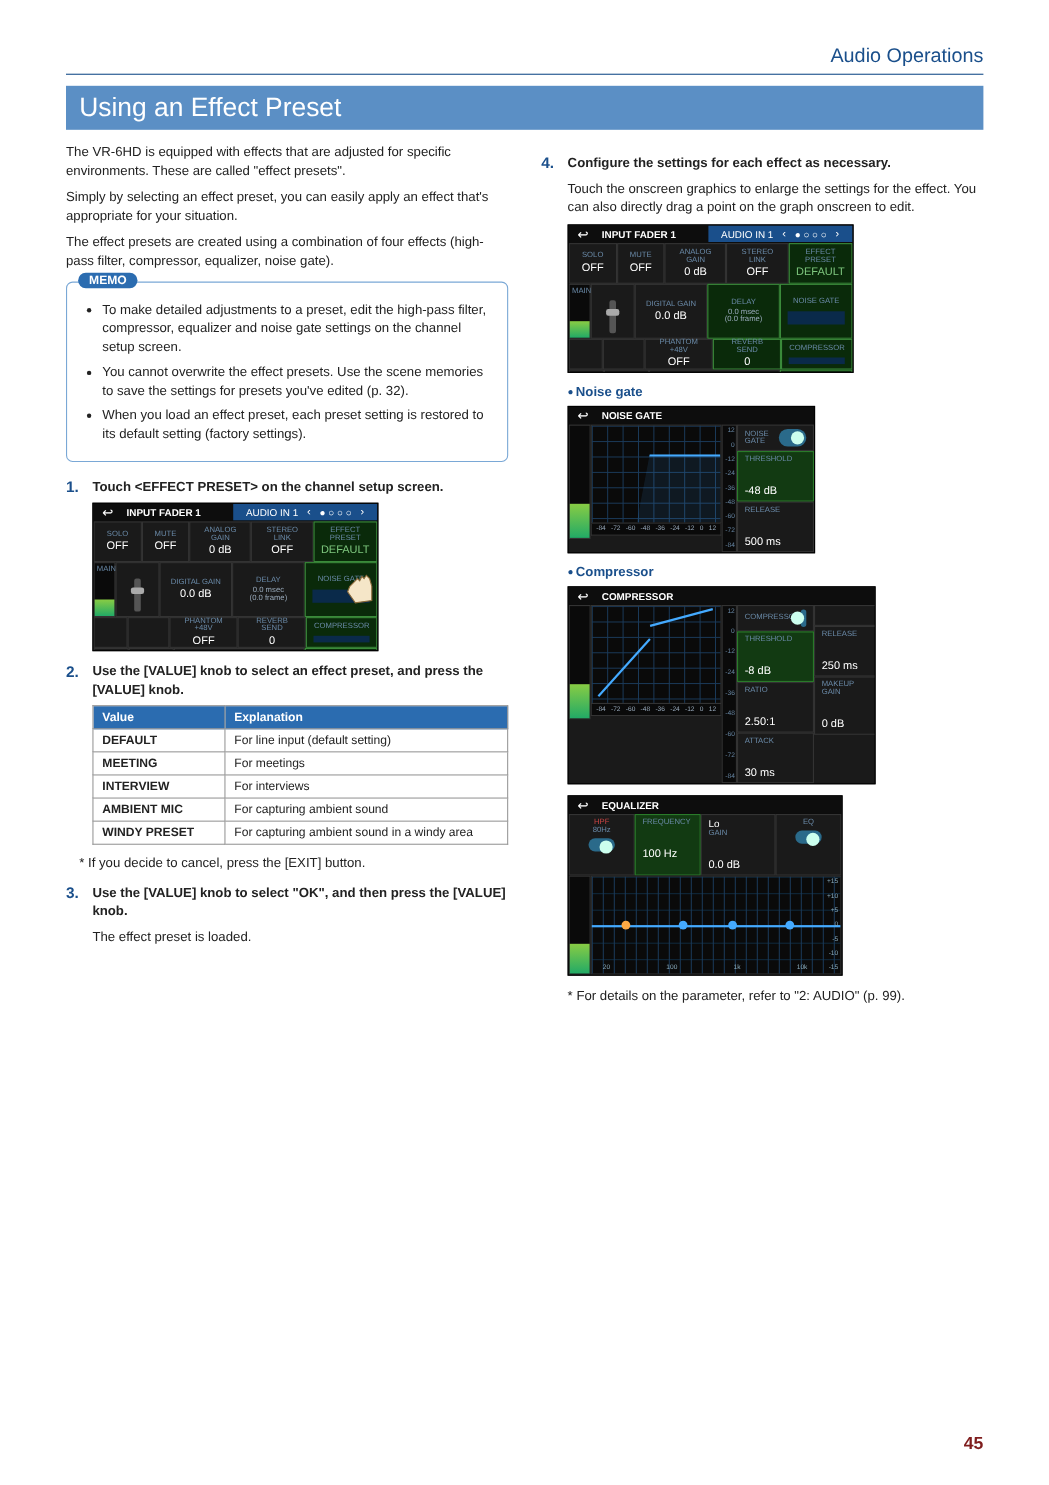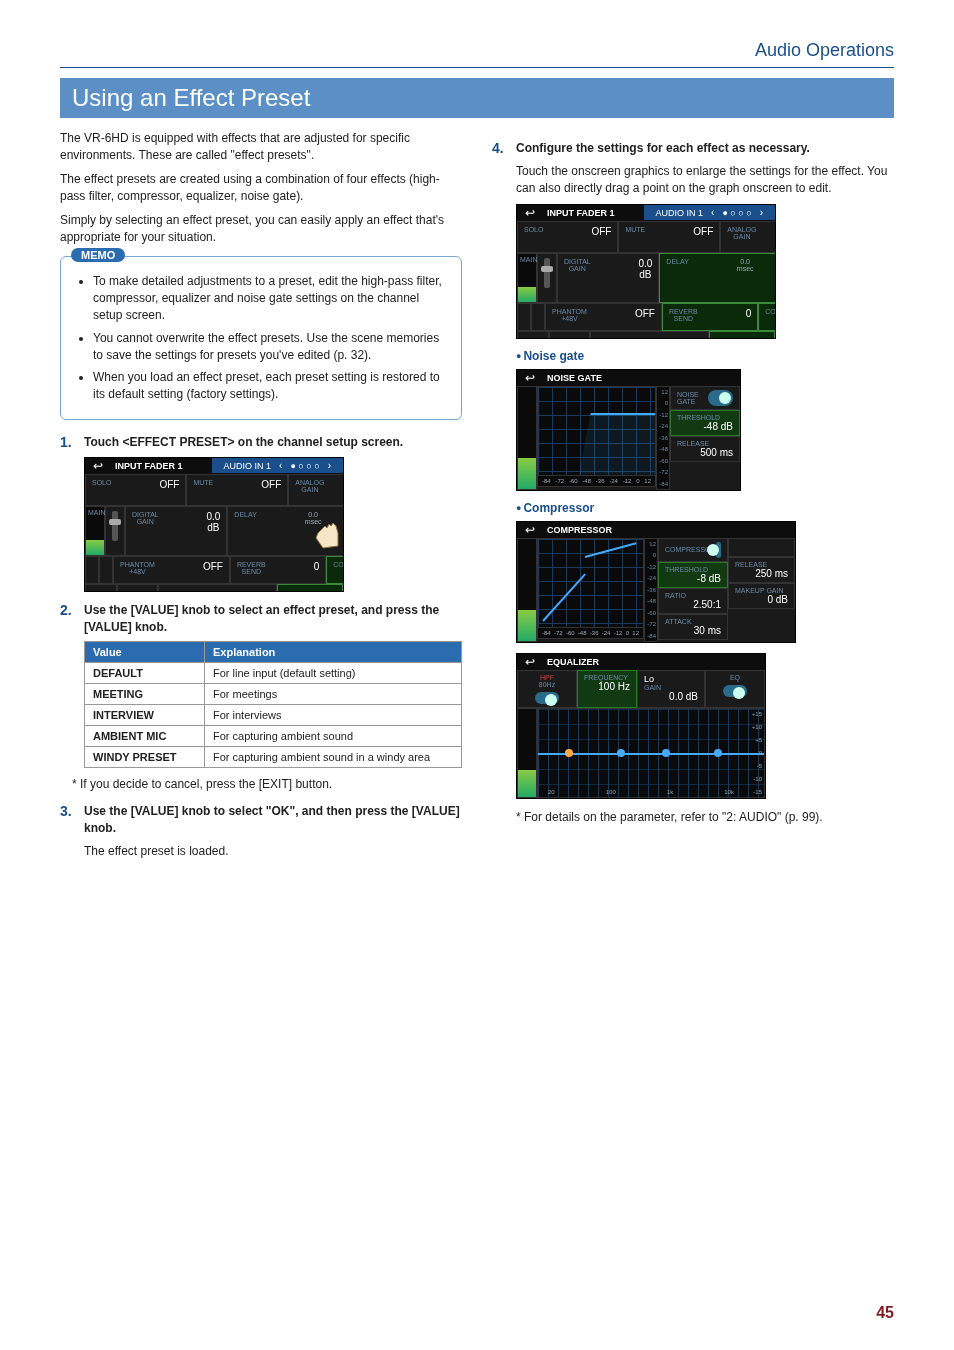--- a/index.html
+++ b/index.html
@@ -93,23 +93,22 @@
   .ss-tab { background:#1a4f8b; color:#fff; padding:2px 12px; margin-left:auto; font-size:9px; display:flex; align-items:center; gap:8px;}
   .ss-tab .arrow { font-size:10px; }
   .ss-row { display:flex; }
   .ss-cell {
     border:1px solid #333;
     padding:4px 6px;
     flex:1;
     text-align:center;
     min-height:28px;
     display:flex;
-    flex-direction:row;
+    flex-direction:column;
     justify-content:center;
-    gap:48px;
   }
   .ss-cell-label { color:#6a8aa8; font-size:7px; margin-bottom:2px; }
   .ss-cell-value { color:#fff; font-size:10px; }
   .ss-cell-small { color:#9ab; font-size:7px; }
   .ss-highlight { border:1px solid #3a8a3a; background:#0a2a0a; }
   .value-table {
     width: 100%;
     border-collapse: collapse;
     margin: 6px 0 8px 24px;
     width: calc(100% - 24px);
@@ -202,21 +201,21 @@
     transform-origin:left center;
     transform:rotate(-15deg);
   }
   .param-box {
     border:1px solid #333;
     padding:3px 6px;
     min-width:60px;
     display:flex; flex-direction:column;
   }
   .param-box .lbl { color:#6a8aa8; font-size:7px; }
-  .param-box .val { color:#fff; font-size:10px; text-align:right; }
+  .param-box .val { color:#fff; font-size:10px; text-align:left;margin-top:20px; }
   .param-box.hl { background:#123a12; border-color:#2a7a2a;}
   .toggle {
     width:34px; height:16px; background:#2a6a8a; border-radius:8px; position:relative; margin-left:auto;
   }
   .toggle::after { content:""; position:absolute; right:2px; top:2px; width:12px;height:12px;background:#cfe;border-radius:50%;}
   .eq-graph {
     height:90px; background:#0a0a0a; border:1px solid #333; position:relative;
   }
   .eq-grid {
     position:absolute; inset:0;
@@ -253,22 +252,22 @@
 <body>
 
 <div class="header-right">Audio Operations</div>
 
 <div class="title-bar">Using an Effect Preset</div>
 
 <div class="columns">
 
   <div class="col">
     <p>The VR-6HD is equipped with effects that are adjusted for specific environments. These are called "effect presets".</p>
+    <p>Simply by selecting an effect preset, you can easily apply an effect that's appropriate for your situation.</p>
     <p>The effect presets are created using a combination of four effects (high-pass filter, compressor, equalizer, noise gate).</p>
-    <p>Simply by selecting an effect preset, you can easily apply an effect that's appropriate for your situation.</p>
 
     <div class="memo-box">
       <span class="memo-label">MEMO</span>
       <ul>
         <li>To make detailed adjustments to a preset, edit the high-pass filter, compressor, equalizer and noise gate settings on the channel setup screen.</li>
         <li>You cannot overwrite the effect presets. Use the scene memories to save the settings for presets you've edited (p. 32).</li>
         <li>When you load an effect preset, each preset setting is restored to its default setting (factory settings).</li>
       </ul>
     </div>
 
@@ -596,21 +595,21 @@
             </div>
           <div class="param-box">
               <span class="lbl">RATIO</span>
               <span class="val">2.50:1</span>
             </div>
           <div class="param-box">
               <span class="lbl">ATTACK</span>
               <span class="val">30 ms</span>
             </div>
         </div>
-        <div style="width:67px;display:flex;flex-direction:column">
+        <div style="width:55px;display:flex;flex-direction:column">
           <div class="param-box" style="height:19px"></div>
           <div class="param-box">
               <span class="lbl">RELEASE</span>
               <span class="val">250 ms</span>
             </div>
           <div class="param-box">
               <span class="lbl">MAKEUP GAIN</span>
               <span class="val">0 dB</span>
             </div>
         </div>

